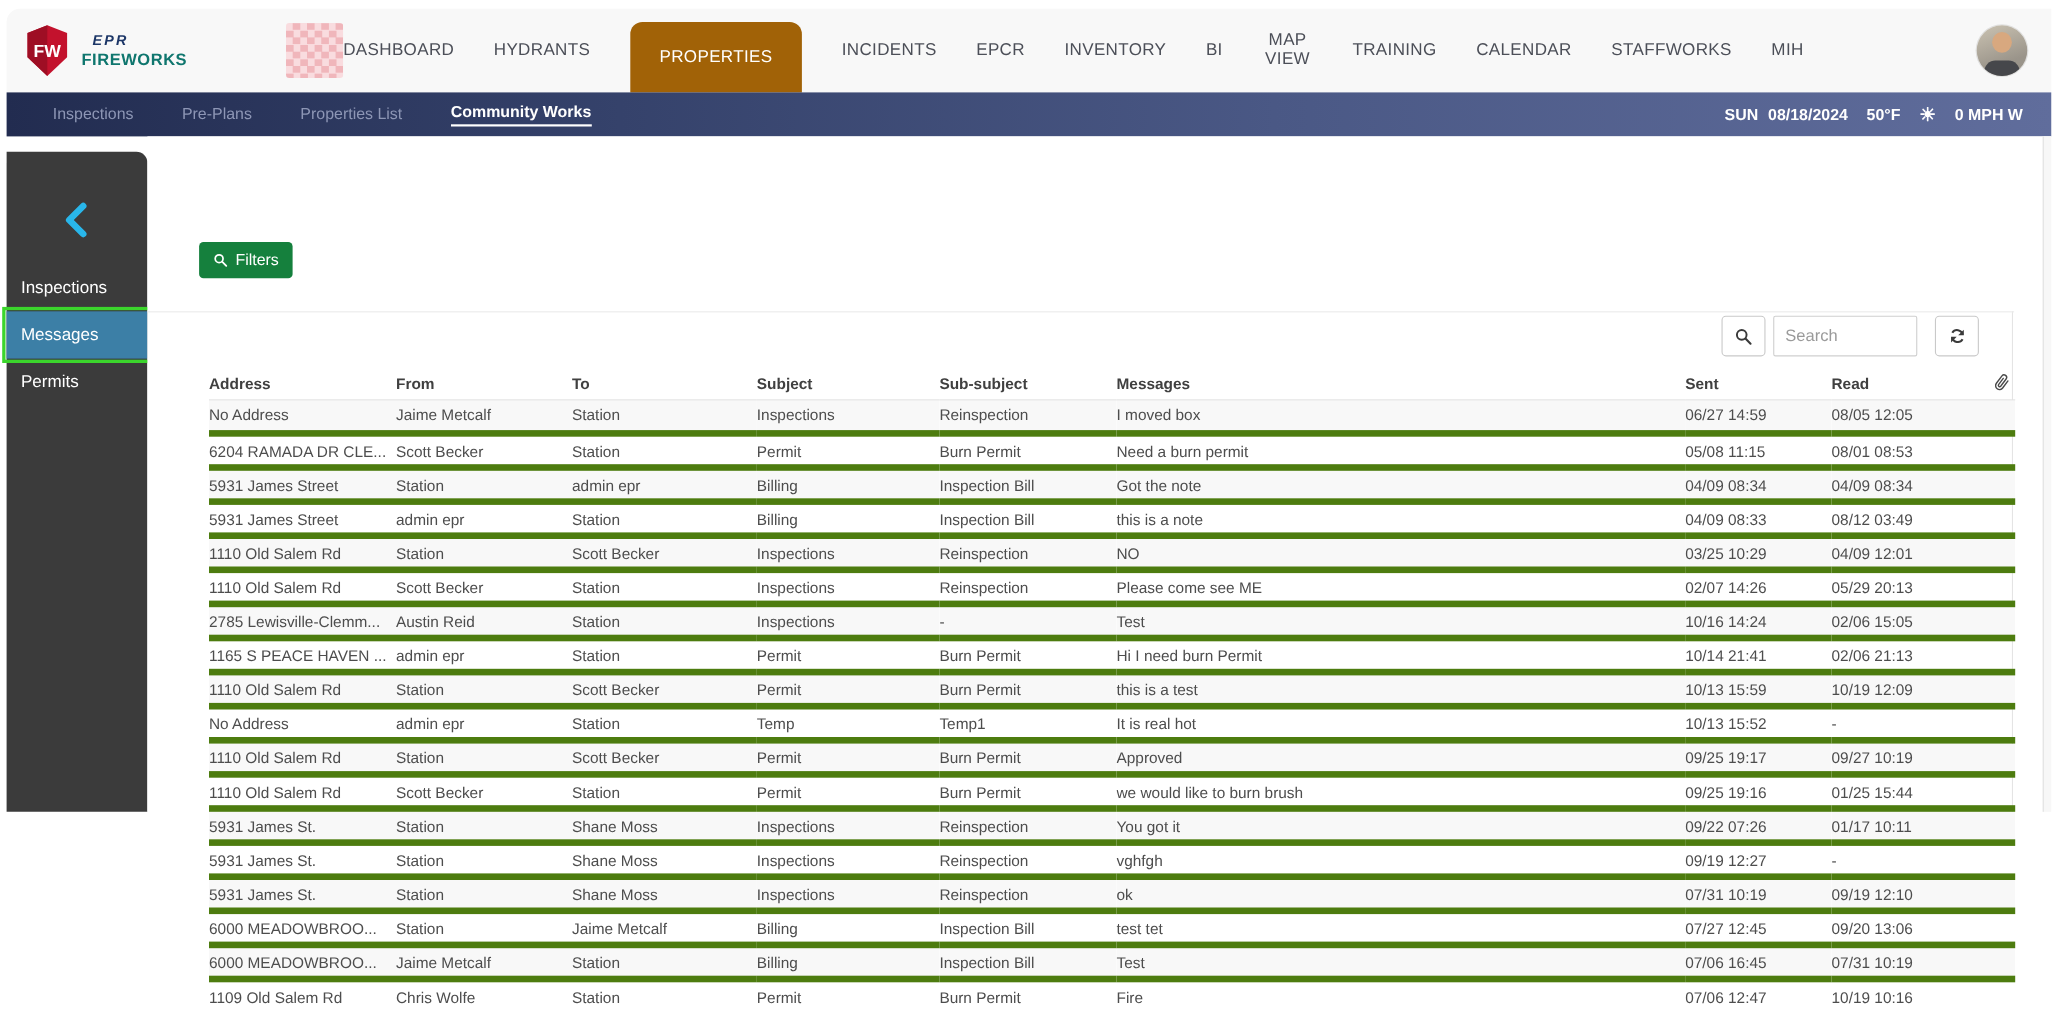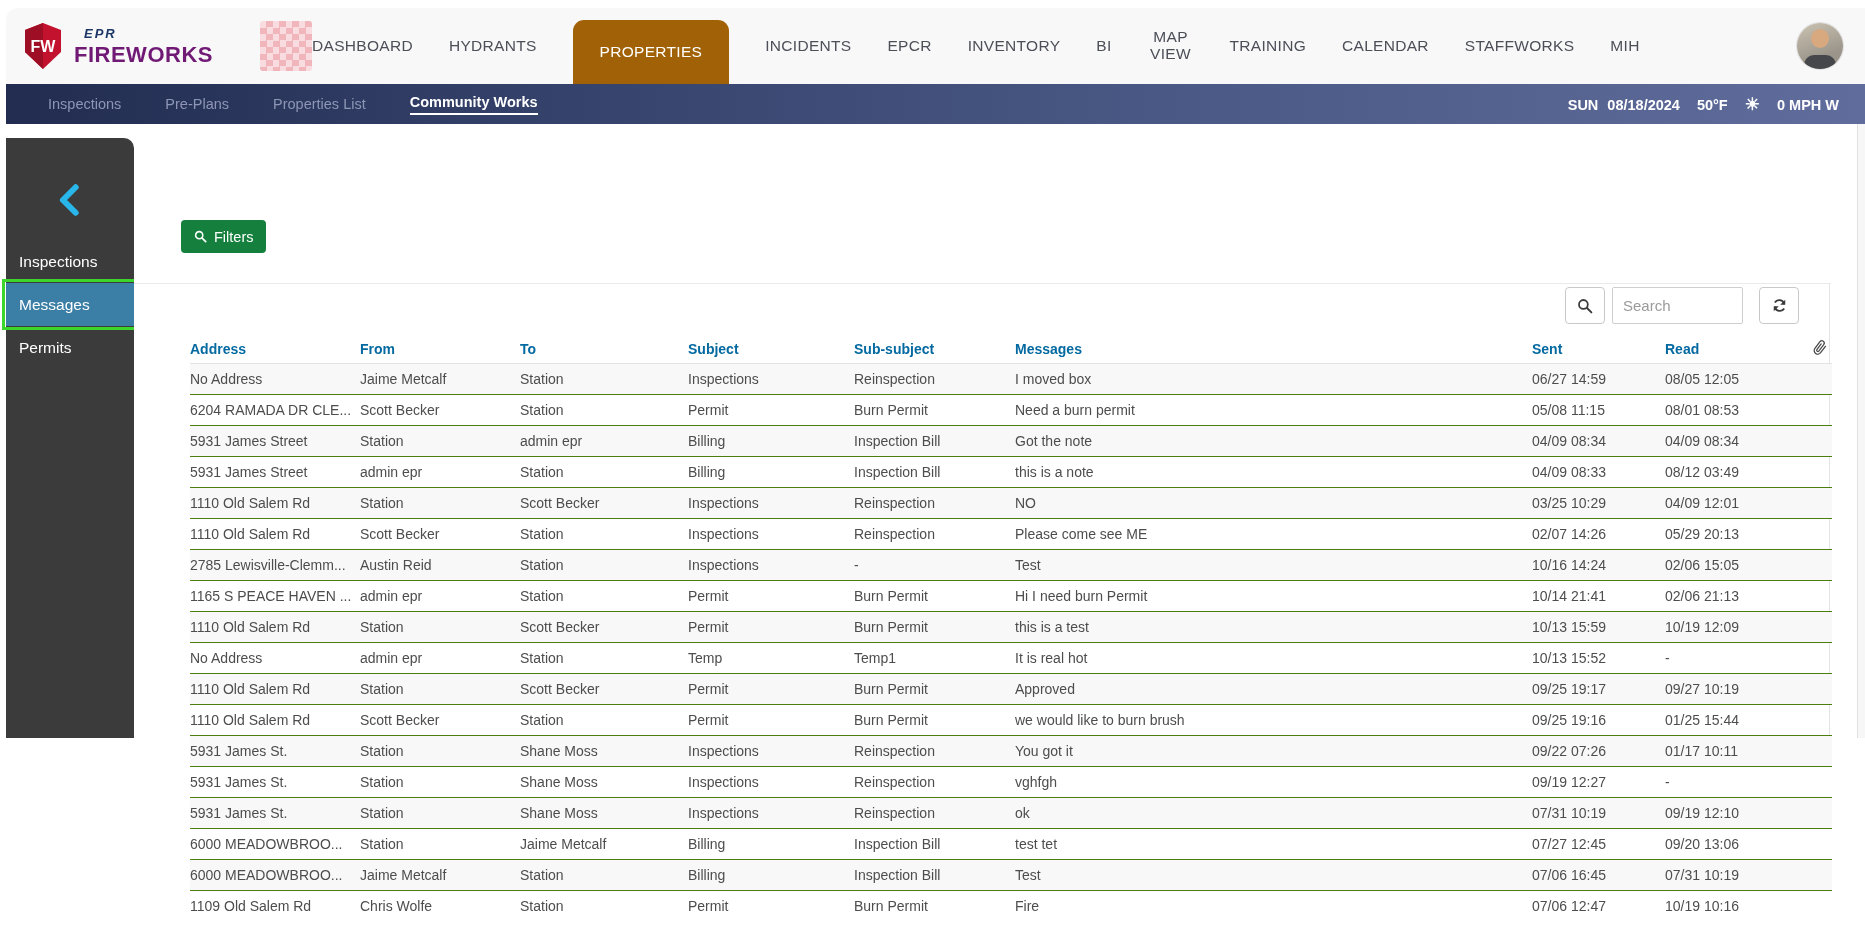--- a/index.html
+++ b/index.html
@@ -9,21 +9,21 @@
   .page { position:relative; width:1865px; height:738px; background:#fff; }
 
   
   .topbar { position:absolute; left:6px; top:8px; right:0; height:76px;
             background:#f8f8f8; border-radius:12px 0 0 0;
             display:flex; align-items:center; padding-left:16px; }
   .brand { display:flex; align-items:center; gap:10px; width:226px; cursor:pointer; }
   .logo-text { display:flex; flex-direction:column; line-height:1; }
   .logo-epr { font-style:italic; font-weight:bold; font-size:13px; letter-spacing:2px;
               color:#1c3667; padding-left:10px; margin-bottom:4px; }
-  .logo-fireworks { font-weight:800; font-size:22px; letter-spacing:.5px; color:#701a75; }
+  .logo-fireworks { font-weight:800; font-size:15px; letter-spacing:.5px; color:#0f766e; }
   .redacted { width:52px; height:50px; border-radius:3px; margin-left:12px;
               background:repeating-conic-gradient(#f0b6bb 0% 25%, #f9dcdf 0% 50%) 0 0/13px 13px; }
   .mainnav { display:flex; align-items:center; height:100%; gap:36px;
              font-size:15.5px; color:#4c4f58; letter-spacing:.3px; white-space:nowrap; }
   .mainnav .nav-item { cursor:pointer; }
   .nav-item.two-line { width:46px; white-space:normal; text-align:center; line-height:1.08; }
   .tab-active { align-self:flex-end; height:64px; background:#a16207; color:#fff;
                 border-radius:11px 11px 0 0; display:flex; align-items:center;
                 padding:12px 27px; cursor:pointer; }
   .avatar { margin-left:auto; margin-right:22px; width:46px; height:46px; border-radius:50%;
@@ -70,26 +70,26 @@
   .icon-btn { width:40px; height:37px; background:#fff; border:1px solid #c9c9c9; border-radius:4px;
               display:flex; align-items:center; justify-content:center; cursor:pointer; }
   .search-input { width:131px; height:37px; border:1px solid #cfcfcf; border-radius:2px;
                   margin:0 16px 0 7px; padding:0 10px; font-size:15px; color:#555;
                   font-family:"Liberation Sans",sans-serif; }
   .search-input::placeholder { color:#9a9a9a; }
 
   
   .tbl-wrap { position:absolute; left:56px; top:211px; width:1642px; }
   table.tbl { width:1642px; border-collapse:collapse; table-layout:fixed; }
-  .tbl th { text-align:left; font-size:14px; font-weight:700; color:#0369a1;
+  .tbl th { text-align:left; font-size:14px; font-weight:700; color:#404040;
             height:28px; vertical-align:middle; white-space:nowrap; cursor:pointer; }
   .tbl th.clip-th { text-align:right; padding-right:4px; }
   .tbl td { font-size:14px; color:#4d4d4d; height:31px; vertical-align:middle;
             white-space:nowrap; overflow:hidden; padding-right:10px; position:relative; }
-  .tbl tbody tr { border-top:1px solid #4d7c0f; cursor:pointer; }
+  .tbl tbody tr { border-top:6px solid #4d7c0f; cursor:pointer; }
   .tbl tbody tr:first-child { border-top:1px solid #e3e3e3; }
   .tbl tbody tr:nth-child(odd) { background:#f8f8f8; }
   .addr-cell { position:relative; }
 </style>
 </head>
 <body>
 
 <div class="page">
 
   <header class="topbar">

